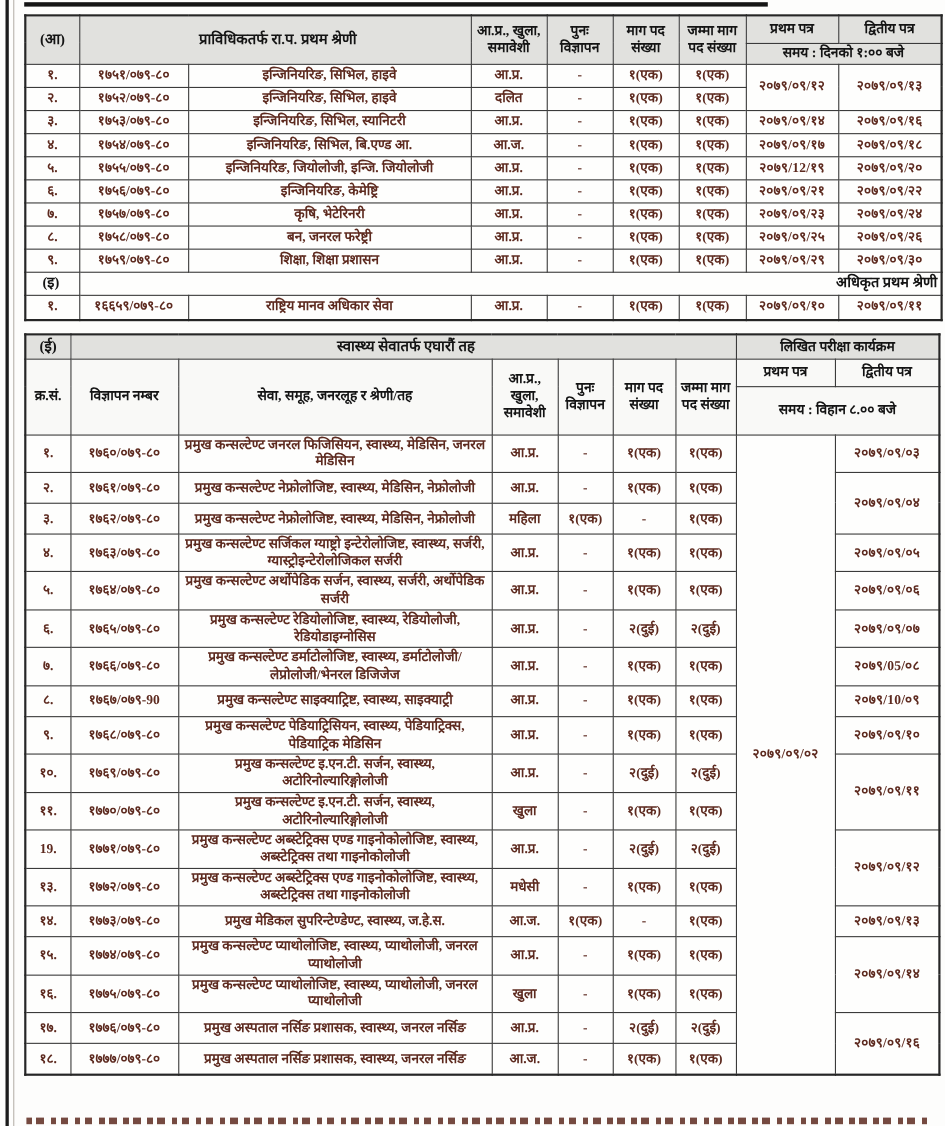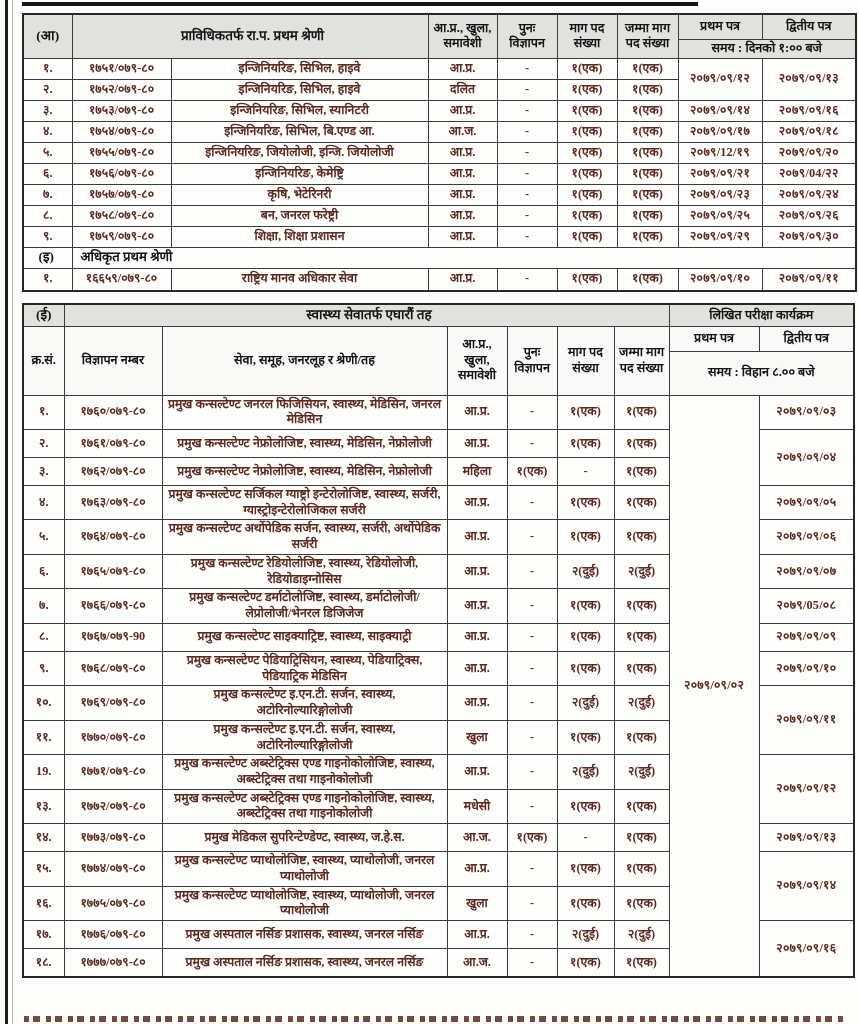--- a/index.html
+++ b/index.html
@@ -50,21 +50,21 @@
   .sec-title{text-align:left;padding-left:8px !important;font-size:13.5px;}
   
   td{
     font-weight:600;color:#5d2a1f;
     font-size:12.3px;line-height:1.28;
   }
   td.service{text-align:left;padding-left:6px;padding-right:4px;}
   td.date{letter-spacing:0.2px;}
   tr.subsec td{
     font-weight:700;color:#141414;font-size:13.2px;
-    text-align:left;padding-left:8px;height:18px;
+    text-align:right;padding-left:8px;height:18px;
   }
   tr.subsec td.lbl{text-align:center;padding-left:0;}
   #t1 tbody tr{height:21px;}
   #t1 tbody.sub tr.datarow{height:23px;}
   #t2 tbody td{height:25px;}
   #t2{margin-top:11px;}
   #t1 thead tr.h1{height:25px;}
   #t1 thead tr.h2{height:19px;}
   #t2 thead tr.sA{height:22px;}
   #t2 thead tr.sB{height:25px;}
@@ -170,21 +170,21 @@
           </tr>
           <tr class="datarow">
             <td class="sn">६.</td>
             <td class="advt">१७५६/०७९-८०</td>
             <td class="service">इन्जिनियरिङ, केमेष्ट्रि</td>
             <td class="cat">आ.प्र.</td>
             <td class="re">-</td>
             <td class="num">१(एक)</td>
             <td class="num">१(एक)</td>
             <td class="date">२०७९/०९/२१</td>
-            <td class="date">२०७९/04/२२</td>
+            <td class="date">२०७९/०९/२२</td>
           </tr>
           <tr class="datarow">
             <td class="sn">७.</td>
             <td class="advt">१७५७/०७९-८०</td>
             <td class="service">कृषि, भेटेरिनरी</td>
             <td class="cat">आ.प्र.</td>
             <td class="re">-</td>
             <td class="num">१(एक)</td>
             <td class="num">१(एक)</td>
             <td class="date">२०७९/०९/२३</td>
@@ -339,21 +339,21 @@
             <td class="date">२०७९/05/०८</td>
           </tr>
           <tr class="datarow">
             <td class="sn">८.</td>
             <td class="advt">१७६७/०७९-90</td>
             <td class="service">प्रमुख कन्सल्टेण्ट साइक्याट्रिष्ट, स्वास्थ्य, साइक्याट्री</td>
             <td class="cat">आ.प्र.</td>
             <td class="re">-</td>
             <td class="num">१(एक)</td>
             <td class="num">१(एक)</td>
-            <td class="date">२०७९/०९/०९</td>
+            <td class="date">२०७९/10/०९</td>
           </tr>
           <tr class="datarow">
             <td class="sn">९.</td>
             <td class="advt">१७६८/०७९-८०</td>
             <td class="service">प्रमुख कन्सल्टेण्ट पेडियाट्रिसियन, स्वास्थ्य, पेडियाट्रिक्स, पेडियाट्रिक मेडिसिन</td>
             <td class="cat">आ.प्र.</td>
             <td class="re">-</td>
             <td class="num">१(एक)</td>
             <td class="num">१(एक)</td>
             <td class="date">२०७९/०९/१०</td>

